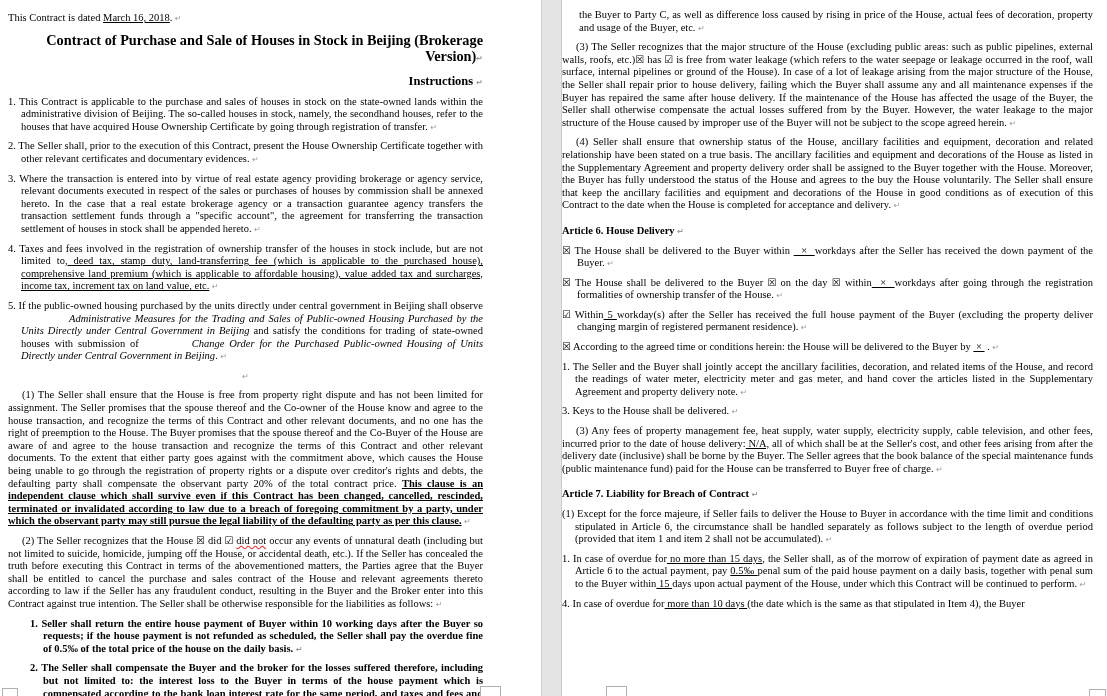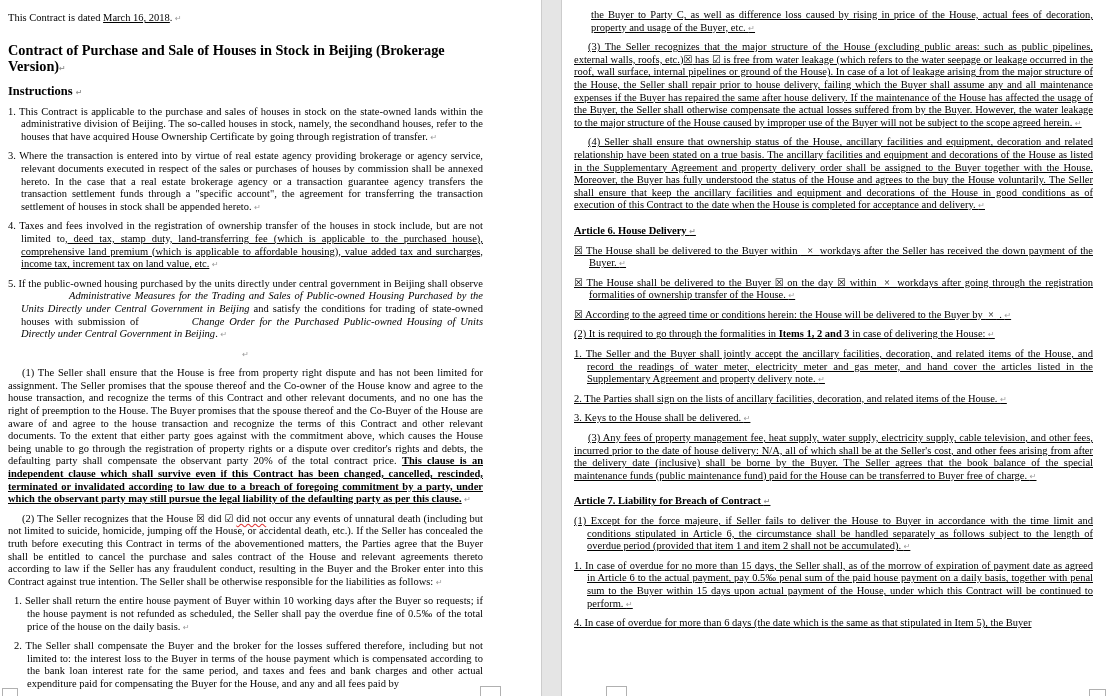--- a/index.html
+++ b/index.html
@@ -4,77 +4,77 @@
 <style>
   html,body{margin:0;padding:0;}
   body{
     width:1107px;height:696px;overflow:hidden;position:relative;
     background:#ffffff;color:#000;
     font-family:"Liberation Serif","DejaVu Serif",serif;
     font-size:10.5px;line-height:12.6px;
   }
   .page{position:absolute;top:0;bottom:16px;background:#fff;box-sizing:border-box;}
   .page-left{left:0;width:541px;padding:6px 58px 0 8px;}
-  .page-right{left:562px;width:545px;padding:3px 14px 0 12px;text-decoration:underline;}
+  .page-right{left:562px;width:545px;padding:3px 14px 0 0;}
   .page-gap{position:absolute;left:541px;width:21px;top:0;bottom:0;background:#e5e5e5;
     border-left:1px solid #cccccc;border-right:1px solid #cccccc;box-sizing:border-box;}
   .corner{position:absolute;background:#fff;border:1px solid #b0b0b0;box-sizing:border-box;}
 
   .para,.li,.li2,.chk,.cont{text-align:justify;margin-top:6px;}
-  .title{text-align:left;font-weight:bold;font-size:14.3px;margin-top:16px;line-height:16px;}
-  .subtitle{text-align:left;font-weight:bold;font-size:12.5px;margin-top:7px;line-height:15px;}
+  .title{text-align:right;font-weight:bold;font-size:14.3px;margin-top:6px;line-height:16px;}
+  .subtitle{text-align:right;font-weight:bold;font-size:12.5px;margin-top:7px;line-height:15px;}
   .h{font-weight:bold;margin-top:12px;}
   .ind{text-indent:14px;}
   .li{padding-left:13px;text-indent:-13px;}
-  .li2{margin-left:6px;padding-left:13px;text-indent:-13px;}
+  .li2{margin-left:22px;padding-left:13px;text-indent:-13px;font-weight:bold;}
   .chk{padding-left:15px;text-indent:-15px;}
   .cont{padding-left:17px;}
   .center{text-align:center;}
   span.u{text-decoration:underline;}
   span.bu{font-weight:bold;text-decoration:underline;}
   span.i{font-style:italic;margin-left:48px;}
   span.sq{text-decoration-line:underline;text-decoration-style:wavy;text-decoration-color:#e03131;}
   span.pm{color:#999999;font-size:8px;font-family:"DejaVu Sans",sans-serif;}
   span.cbx{font-family:"DejaVu Sans",sans-serif;font-size:10px;}
 </style>
 </head>
 <body>
 
 <div class="page page-left">
   <div class="para"><span>This Contract is dated </span><span class="u">March 16, 2018</span><span>. </span><span class="pm">↵</span></div>
   <div class="title"><span>Contract of Purchase and Sale of Houses in Stock in Beijing (Brokerage Version)</span><span class="pm">↵</span></div>
   <div class="subtitle"><span>Instructions </span><span class="pm">↵</span></div>
   <div class="li"><span>1. This Contract is applicable to the purchase and sales of houses in stock on the state-owned lands within the administrative division of Beijing. The so-called houses in stock, namely, the secondhand houses, refer to the houses that have acquired House Ownership Certificate by going through registration of transfer. </span><span class="pm">↵</span></div>
+  <div class="li"><span>2. The Seller shall, prior to the execution of this Contract, present the House Ownership Certificate together with other relevant certificates and documentary evidences. </span><span class="pm">↵</span></div>
   <div class="li"><span>3. Where the transaction is entered into by virtue of real estate agency providing brokerage or agency service, relevant documents executed in respect of the sales or purchases of houses by commission shall be annexed hereto. In the case that a real estate brokerage agency or a transaction guarantee agency transfers the transaction settlement funds through a "specific account", the agreement for transferring the transaction settlement of houses in stock shall be appended hereto. </span><span class="pm">↵</span></div>
   <div class="li"><span>4. Taxes and fees involved in the registration of ownership transfer of the houses in stock include, but are not limited to,</span><span class="u"> deed tax, stamp duty, land-transferring fee (which is applicable to the purchased house), comprehensive land premium (which is applicable to affordable housing), value added tax and surcharges, income tax, increment tax on land value, etc.</span><span> </span><span class="pm">↵</span></div>
   <div class="li"><span>5. If the public-owned housing purchased by the units directly under central government in Beijing shall observe </span><span class="i">Administrative Measures for the Trading and Sales of Public-owned Housing Purchased by the Units Directly under Central Government in Beijing</span><span> and satisfy the conditions for trading of state-owned houses with submission of </span><span class="i">Change Order for the Purchased Public-owned Housing of Units Directly under Central Government in Beijing</span><span>. </span><span class="pm">↵</span></div>
   <div class="para center"><span class="pm">↵</span></div>
   <div class="para ind"><span>(1) The Seller shall ensure that the House is free from property right dispute and has not been limited for assignment. The Seller promises that the spouse thereof and the Co-owner of the House know and agree to the house transaction, and recognize the terms of this Contract and other relevant documents, and no one has the right of preemption to the House. The Buyer promises that the spouse thereof and the Co-Buyer of the House are aware of and agree to the house transaction and recognize the terms of this Contract and other relevant documents. To the extent that either party goes against with the commitment above, which causes the House being unable to go through the registration of property rights or a dispute over creditor's rights and debts, the defaulting party shall compensate the observant party 20% of the total contract price. </span><span class="bu">This clause is an independent clause which shall survive even if this Contract has been changed, cancelled, rescinded, terminated or invalidated according to law due to a breach of foregoing commitment by a party, under which the observant party may still pursue the legal liability of the defaulting party as per this clause.</span><span> </span><span class="pm">↵</span></div>
   <div class="para ind"><span>(2) The Seller recognizes that the House </span><span class="cbx">☒</span><span> did </span><span class="cbx">☑</span><span> </span><span class="sq">did not</span><span> occur any events of unnatural death (including but not limited to suicide, homicide, jumping off the House, or accidental death, etc.). If the Seller has concealed the truth before executing this Contract in terms of the abovementioned matters, the Parties agree that the Buyer shall be entitled to cancel the purchase and sales contract of the House and relevant agreements thereto according to law if the Seller has any fraudulent conduct, resulting in the Buyer and the Broker enter into this Contract against true intention. The Seller shall be otherwise responsible for the liabilities as follows: </span><span class="pm">↵</span></div>
   <div class="li2"><span>1. Seller shall return the entire house payment of Buyer within 10 working days after the Buyer so requests; if the house payment is not refunded as scheduled, the Seller shall pay the overdue fine of 0.5‰ of the total price of the house on the daily basis. </span><span class="pm">↵</span></div>
   <div class="li2"><span>2. The Seller shall compensate the Buyer and the broker for the losses suffered therefore, including but not limited to: the interest loss to the Buyer in terms of the house payment which is compensated according to the bank loan interest rate for the same period, and taxes and fees and bank charges and other actual expenditure paid for compensating the Buyer for the House, and any and all fees paid by</span></div>
 </div>
 
 <div class="page-gap"></div>
 
 <div class="page page-right">
   <div class="cont"><span>the Buyer to Party C, as well as difference loss caused by rising in price of the House, actual fees of decoration, property and usage of the Buyer, etc. </span><span class="pm">↵</span></div>
   <div class="para ind"><span>(3) The Seller recognizes that the major structure of the House (excluding public areas: such as public pipelines, external walls, roofs, etc.)</span><span class="cbx">☒</span><span> has </span><span class="cbx">☑</span><span> is free from water leakage (which refers to the water seepage or leakage occurred in the roof, wall surface, internal pipelines or ground of the House). In case of a lot of leakage arising from the major structure of the House, the Seller shall repair prior to house delivery, failing which the Buyer shall assume any and all maintenance expenses if the Buyer has repaired the same after house delivery. If the maintenance of the House has affected the usage of the Buyer, the Seller shall otherwise compensate the actual losses suffered from by the Buyer. However, the water leakage to the major structure of the House caused by improper use of the Buyer will not be subject to the scope agreed herein. </span><span class="pm">↵</span></div>
   <div class="para ind"><span>(4) Seller shall ensure that ownership status of the House, ancillary facilities and equipment, decoration and related relationship have been stated on a true basis. The ancillary facilities and equipment and decorations of the House as listed in the Supplementary Agreement and property delivery order shall be assigned to the Buyer together with the House. Moreover, the Buyer has fully understood the status of the House and agrees to the buy the House voluntarily. The Seller shall ensure that keep the ancillary facilities and equipment and decorations of the House in good conditions as of execution of this Contract to the date when the House is completed for acceptance and delivery. </span><span class="pm">↵</span></div>
   <div class="h"><span>Article 6. House Delivery </span><span class="pm">↵</span></div>
   <div class="chk"><span class="cbx">☒</span><span> The House shall be delivered to the Buyer within </span><span class="u">&nbsp;&nbsp;×&nbsp;&nbsp;</span><span>workdays after the Seller has received the down payment of the Buyer. </span><span class="pm">↵</span></div>
   <div class="chk"><span class="cbx">☒</span><span> The House shall be delivered to the Buyer </span><span class="cbx">☒</span><span> on the day </span><span class="cbx">☒</span><span> within</span><span class="u">&nbsp;&nbsp;×&nbsp;&nbsp;</span><span>workdays after going through the registration formalities of ownership transfer of the House. </span><span class="pm">↵</span></div>
+  <div class="chk"><span class="cbx">☑</span><span> Within</span><span class="u">&nbsp;5&nbsp;</span><span>workday(s) after the Seller has received the full house payment of the Buyer (excluding the property deliver changing margin of registered permanent residence). </span><span class="pm">↵</span></div>
   <div class="chk"><span class="cbx">☒</span><span> According to the agreed time or conditions herein: the House will be delivered to the Buyer by </span><span class="u">&nbsp;×&nbsp;</span><span> . </span><span class="pm">↵</span></div>
-  <div class="para"><span>(2) It is required to go through the formalities in</span><span class="bu"> Items 1, 2 and 3 </span><span>in case of delivering the House: </span><span class="pm">↵</span></div>
   <div class="li"><span>1. The Seller and the Buyer shall jointly accept the ancillary facilities, decoration, and related items of the House, and record the readings of water meter, electricity meter and gas meter, and hand cover the articles listed in the Supplementary Agreement and property delivery note. </span><span class="pm">↵</span></div>
-  <div class="li"><span>2. The Parties shall sign on the lists of ancillary facilities, decoration, and related items of the House. </span><span class="pm">↵</span></div>
   <div class="li"><span>3. Keys to the House shall be delivered. </span><span class="pm">↵</span></div>
   <div class="para ind"><span>(3) Any fees of property management fee, heat supply, water supply, electricity supply, cable television, and other fees, incurred prior to the date of house delivery:</span><span class="u">&nbsp;N/A,</span><span> all of which shall be at the Seller's cost, and other fees arising from after the delivery date (inclusive) shall be borne by the Buyer. The Seller agrees that the book balance of the special maintenance funds (public maintenance fund) paid for the House can be transferred to Buyer free of charge. </span><span class="pm">↵</span></div>
   <div class="h"><span>Article 7. Liability for Breach of Contract </span><span class="pm">↵</span></div>
   <div class="li"><span>(1) Except for the force majeure, if Seller fails to deliver the House to Buyer in accordance with the time limit and conditions stipulated in Article 6, the circumstance shall be handled separately as follows subject to the length of overdue period (provided that item 1 and item 2 shall not be accumulated). </span><span class="pm">↵</span></div>
   <div class="li"><span>1. In case of overdue for</span><span class="u"> no more than 15 days</span><span>, the Seller shall, as of the morrow of expiration of payment date as agreed in Article 6 to the actual payment, pay </span><span class="u">0.5‰ </span><span>penal sum of the paid house payment on a daily basis, together with penal sum to the Buyer within</span><span class="u"> 15 </span><span>days upon actual payment of the House, under which this Contract will be continued to perform. </span><span class="pm">↵</span></div>
-  <div class="li"><span>4. In case of overdue for</span><span class="u"> more than 6 days </span><span>(the date which is the same as that stipulated in Item 5), the Buyer</span></div>
+  <div class="li"><span>4. In case of overdue for</span><span class="u"> more than 10 days </span><span>(the date which is the same as that stipulated in Item 4), the Buyer</span></div>
 </div>
 
 <div class="corner" style="left:2px;top:688px;width:16px;height:12px;"></div>
 <div class="corner" style="left:480px;top:686px;width:21px;height:12px;"></div>
 <div class="corner" style="left:606px;top:686px;width:21px;height:12px;"></div>
 <div class="corner" style="left:1089px;top:689px;width:17px;height:10px;"></div>
 
 </body></html>

